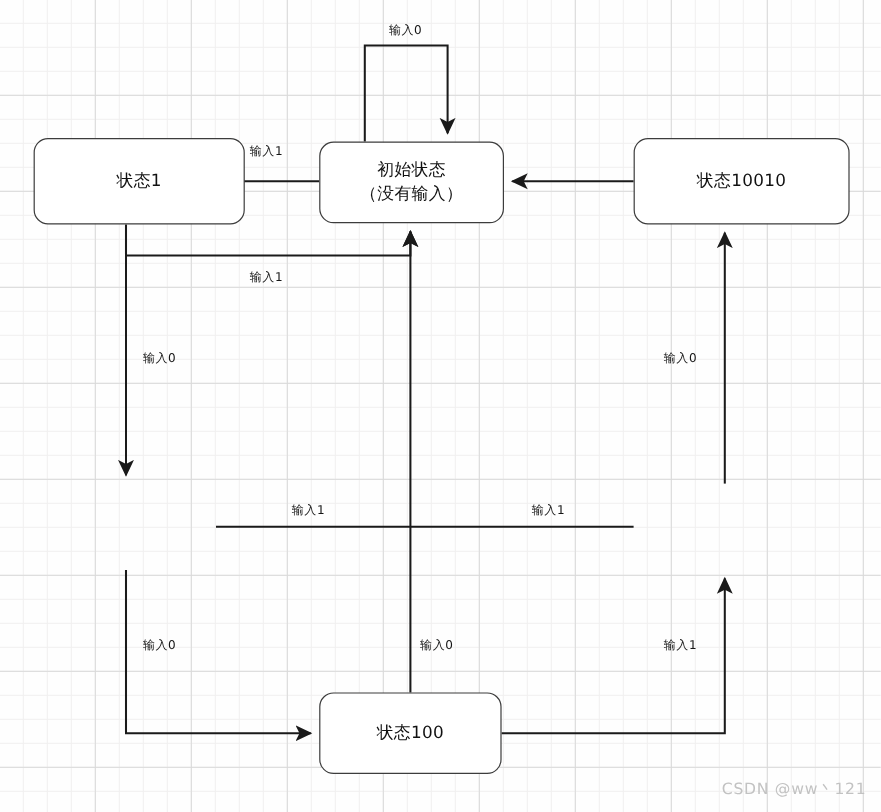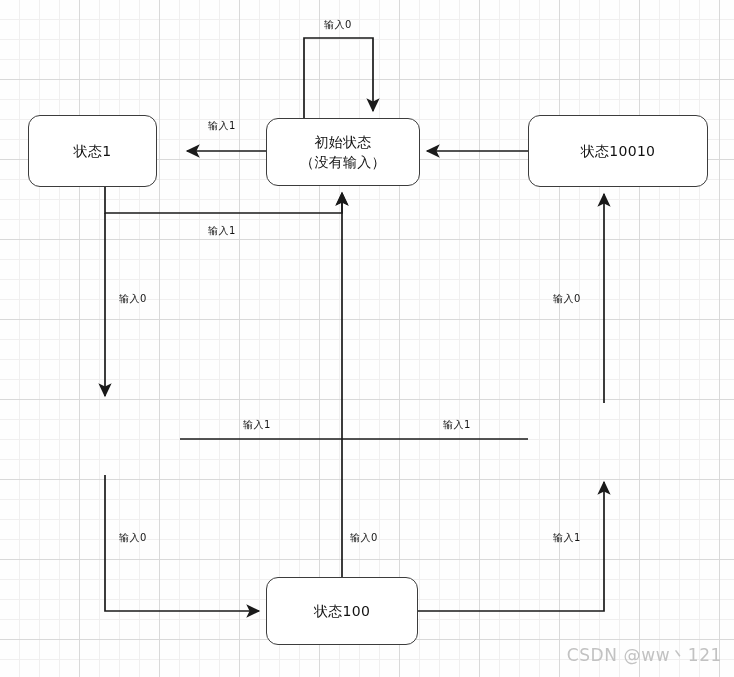--- a/index.html
+++ b/index.html
@@ -55,21 +55,21 @@
     color: #151515;
     letter-spacing: 0.5px;
     white-space: nowrap;
     transform: translate(-50%, -50%);
     background: transparent;
   }
   .watermark {
     position: absolute;
     right: 12px;
     bottom: 10px;
-    font-size: 17px;
+    font-size: 13px;
     color: #c2c2c2;
     letter-spacing: 0.6px;
     z-index: 5;
   }
 </style>
 </head>
 <body>
 
 <div id="canvas">
 
@@ -96,21 +96,21 @@
       <path d="M 180 439 L 528 439"></path>
 
       <path d="M 105 475 L 105 611 L 259 611" marker-end="url(#arrow)"></path>
 
       <path d="M 342 577 L 342 193" marker-end="url(#arrow)"></path>
 
       <path d="M 418 611 L 604 611 L 604 482" marker-end="url(#arrow)"></path>
     </g>
   </svg>
 
-  <div class="node" style="left:28px; top:115px; width:129px; height:72px;">
+  <div class="node" style="left:28px; top:115px; width:176px; height:72px;">
     <span class="nlabel">状态1</span>
   </div>
 
   <div class="node" style="left:266px; top:118px; width:154px; height:68px;">
     <span class="nlabel">初始状态
 （没有输入）</span>
   </div>
 
   <div class="node" style="left:528px; top:115px; width:180px; height:72px;">
     <span class="nlabel">状态10010</span>

